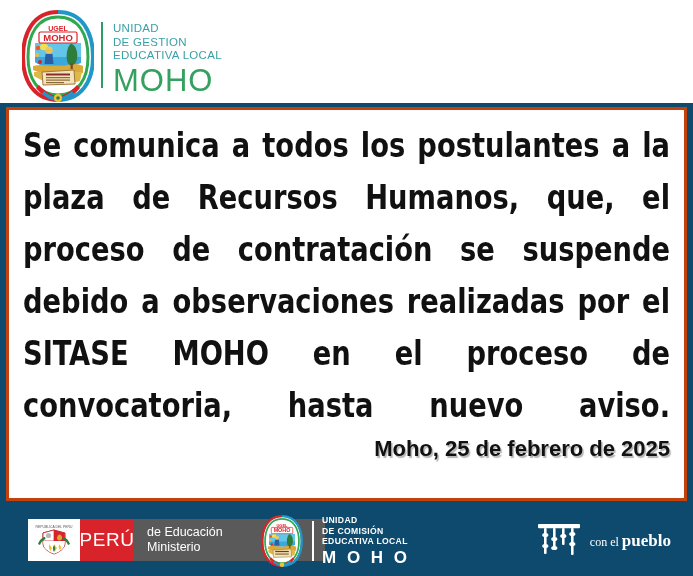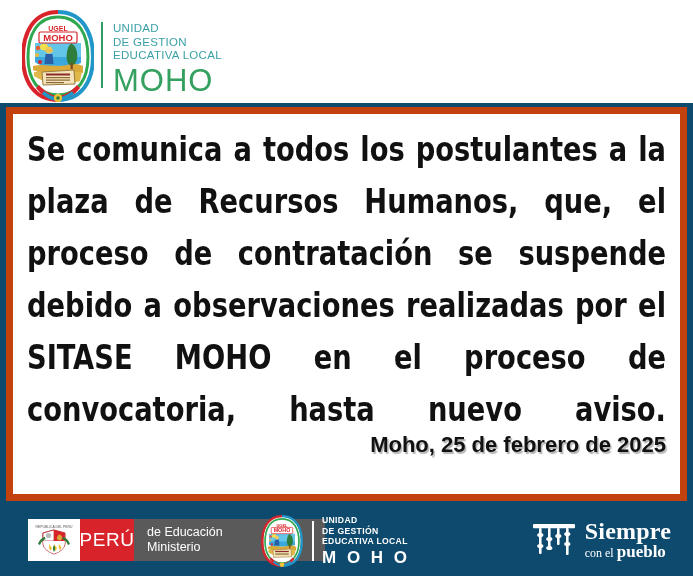--- a/index.html
+++ b/index.html
@@ -68,21 +68,21 @@
     position:absolute;left:0;top:103px;
     width:693px;height:402px;
     background:#0e4a6e;
     box-sizing:border-box;
     padding:4px 6px 4px 6px;
   }
   .frame-inner{
     width:100%;height:100%;
     background:#ffffff;
     box-sizing:border-box;
-    border:7px solid #c2410c;
+    border:3px solid #c2410c;
     position:relative;
     padding:10px 14px 6px 14px;
   }
   .body-text{
     margin:0;
     text-align:justify;
     text-justify:inter-word;
     font-family:"Liberation Sans Narrow","DejaVu Sans Condensed","Liberation Sans",sans-serif;
     font-weight:bold;
     font-size:33px;
@@ -312,21 +312,21 @@
           <rect x="17" y="22" width="38" height="11" rx="1.5" fill="#ffffff" stroke="#d8232a" stroke-width="1.2"></rect>
           <text x="36" y="30.8" font-family="Liberation Sans, sans-serif" font-size="9.5" font-weight="bold" fill="#d8232a" text-anchor="middle">MOHO</text>
           <path d="M14 78 C20 86 28 90 36 90 C44 90 52 86 58 78 L55 75 C48 83 40 86 36 86 C32 86 24 83 17 75 Z" fill="#d8232a"></path>
           <path d="M20 84 C26 89 31 91 36 91 C41 91 46 89 52 84 L50 81 C44 86 40 87 36 87 C32 87 28 86 22 81 Z" fill="#2196c9"></path>
           <circle cx="36" cy="88" r="4" fill="#f2c335"></circle>
         </svg>
       </div>
       <div class="bar"></div>
       <div class="txt">
         <span class="l">UNIDAD</span>
-        <span class="l">DE GESTIÓN</span>
+        <span class="l">DE COMISIÓN</span>
         <span class="l">EDUCATIVA LOCAL</span>
         <span class="m">M O H O</span>
       </div>
     </div>
 
     <div class="siempre">
       <div class="quipu">
         <svg viewBox="0 0 48 42" width="48" height="42" xmlns="http://www.w3.org/2000/svg">
           <rect x="3" y="4" width="42" height="4.2" rx="1" fill="#ffffff"></rect>
           <g fill="#ffffff">
@@ -338,19 +338,18 @@
             <ellipse cx="10.3" cy="26" rx="3.1" ry="2.1"></ellipse>
             <ellipse cx="19.3" cy="19" rx="3.1" ry="2.1"></ellipse>
             <ellipse cx="19.3" cy="28" rx="3.1" ry="2.1"></ellipse>
             <ellipse cx="28.3" cy="16" rx="3.1" ry="2.1"></ellipse>
             <ellipse cx="37.3" cy="14" rx="3.1" ry="2.1"></ellipse>
             <ellipse cx="37.3" cy="24" rx="3.1" ry="2.1"></ellipse>
           </g>
         </svg>
       </div>
       <div class="words">
-        <span class="w1">Siempre</span>
         <span class="w2"><span>con el </span><b>pueblo</b></span>
       </div>
     </div>
 
   </div>
 </div>
 
 </body></html>

